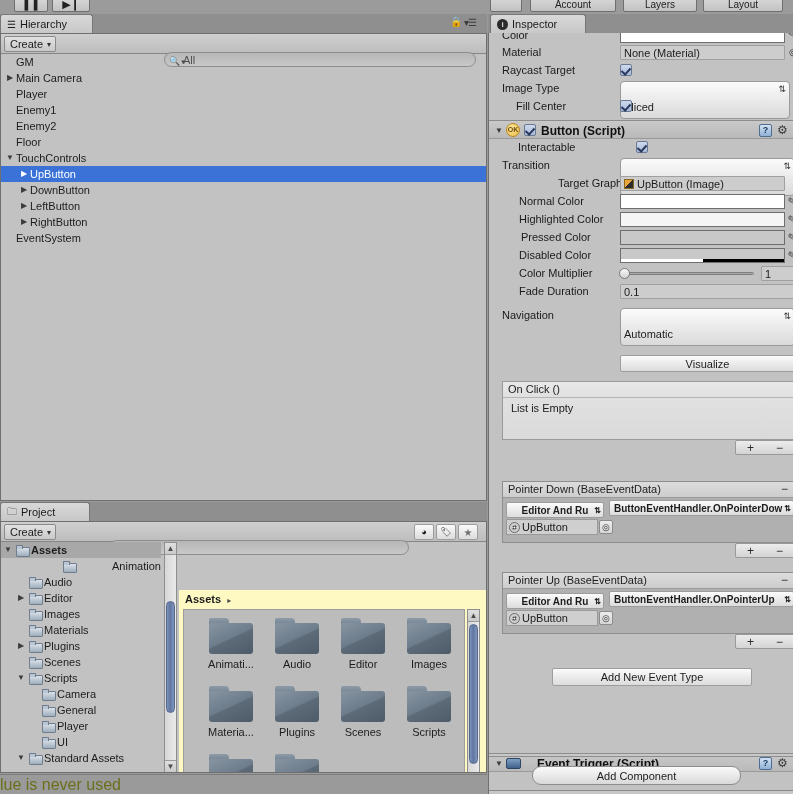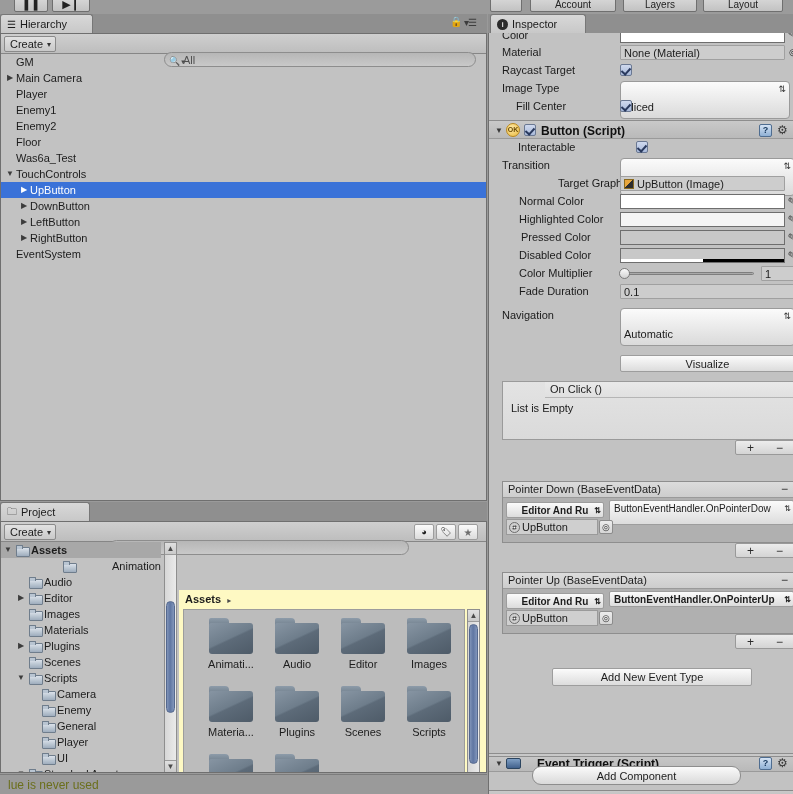--- a/index.html
+++ b/index.html
@@ -240,21 +240,21 @@
     border-radius:2px 3px 3px 3px;
   }
   .asset-cell { width:66px; text-align:center; }
   .asset-label { font-size:11px; color:#1d1d1d; margin-top:4px; white-space:nowrap; overflow:hidden; }
 
   .breadcrumb { font-weight:bold; font-size:11px; }
   .zoom-track { height:3px; background:#9f9f9f; border:1px solid #8a8a8a; border-radius:2px; }
   .zoom-knob { width:10px; height:10px; border-radius:50%; background: linear-gradient(#fafafa,#d4d4d4); border:1px solid #7e7e7e; }
 
   #statusbar { background:#9a9a9a; border-top:1px solid #7c7c7c; }
-  #statusbar .msg { color:#6b6f1c; font-size:12px; line-height:14px;margin-left:8px; }
+  #statusbar .msg { color:#6b6f1c; font-size:16px; line-height:14px; }
 
   .hline { background:#8e8e8e; height:1px; }
   .addcomp {
     background: linear-gradient(#fafafa,#d9d9d9);
     border:1px solid #8d8d8d; border-radius:9px;
     height:19px; line-height:18px; text-align:center; font-size:11px;
   }
   .footer-sel {
     background: linear-gradient(#c9c9c9,#b4b4b4);
     border-top:1px solid #8a8a8a;
@@ -317,23 +317,20 @@
         <div class="hrow">
           <span class="txt" style="left: 15px;">Enemy1</span>
         </div>
         <div class="hrow">
           <span class="txt" style="left: 15px;">Enemy2</span>
         </div>
         <div class="hrow">
           <span class="txt" style="left: 15px;">Floor</span>
         </div>
         <div class="hrow">
-          <span class="txt" style="left: 15px;">Was6a_Test</span>
-        </div>
-        <div class="hrow">
           <span class="tri" style="left: 4px;">▼</span>
           <span class="txt" style="left: 15px;">TouchControls</span>
         </div>
         <div class="hrow sel">
           <span class="tri" style="left: 18px;">▶</span>
           <span class="txt" style="left: 29px;">UpButton</span>
         </div>
         <div class="hrow">
           <span class="tri" style="left: 18px;">▶</span>
           <span class="txt" style="left: 29px;">DownButton</span>
@@ -475,21 +472,21 @@
         <span>Automatic</span>
         <span class="arrow">⇅</span>
       </div>
     </div>
 
     <div class="gradbtn abs" style="left:131px; top:322px; width:175px; height:17px; line-height:16px;">
       <span>Visualize</span>
     </div>
 
     <div class="abs listbox" style="left:13px; top:348px; width:293px; height:59px;">
-      <div class="evthead" style="border-bottom:1px solid #b5b5b5; background:linear-gradient(#e9e9e9,#e0e0e0);margin-left:42px;">
+      <div class="evthead" style="border-bottom:1px solid #b5b5b5; background:linear-gradient(#e9e9e9,#e0e0e0);">
         <span>On Click ()</span>
       </div>
       <div class="lbl" style="padding:4px 0 0 8px;">List is Empty</div>
     </div>
     <div class="plusminus abs" style="left:246px; top:407px; width:60px;">
       <span>+</span>
       <span>−</span>
     </div>
 
     <div class="comp-header abs" style="left:0; top:426px; width:305px; height:19px;">
@@ -503,21 +500,21 @@
     <div class="abs evtbox" style="left:13px; top:448px; width:293px; height:62px;">
       <div class="evthead">
         <span>Pointer Down (BaseEventData)</span>
         <span class="minus">−</span>
       </div>
       <div style="position:relative; height:44px; background:#b0b0b0; padding-top:2px;">
         <div class="gradbtn abs" style="left:3px; top:2px; width:98px; height:16px; line-height:15px; font-size:10px; font-weight:bold; position:relative;">
           <span>Editor And Ru</span>
           <span style="position:absolute;right:2px;top:0;font-size:8px;">⇅</span>
         </div>
-        <div class="gradbtn abs" style="left:106px; top:2px; width:185px; height:25px; line-height:15px; font-size:10px; font-weight:normal; text-align:left; padding-left:4px; overflow:hidden; white-space:nowrap;">
+        <div class="gradbtn abs" style="left:106px; top:2px; width:185px; height:16px; line-height:15px; font-size:10px; font-weight:bold; text-align:left; padding-left:4px; overflow:hidden; white-space:nowrap;">
           <span>ButtonEventHandler.OnPointerDow</span>
           <span style="position:absolute;right:2px;top:0;font-size:8px;">⇅</span>
         </div>
         <div class="objfield abs" style="left:3px; top:21px; width:92px;">
           <span class="dot">#</span>
           <span>UpButton</span>
         </div>
         <div class="tinybtn abs" style="left:96px; top:22px;">◎</div>
       </div>
     </div>
@@ -637,25 +634,20 @@
           <span>Scripts</span>
         </div>
         <div class="prow" style="padding-left: 28px;">
           <span class="ptri"></span>
           <span class="folder-ico"></span>
           <span>Camera</span>
         </div>
         <div class="prow" style="padding-left: 28px;">
           <span class="ptri"></span>
           <span class="folder-ico"></span>
-          <span>Enemy</span>
-        </div>
-        <div class="prow" style="padding-left: 28px;">
-          <span class="ptri"></span>
-          <span class="folder-ico"></span>
           <span>General</span>
         </div>
         <div class="prow" style="padding-left: 28px;">
           <span class="ptri"></span>
           <span class="folder-ico"></span>
           <span>Player</span>
         </div>
         <div class="prow" style="padding-left: 28px;">
           <span class="ptri"></span>
           <span class="folder-ico"></span>

